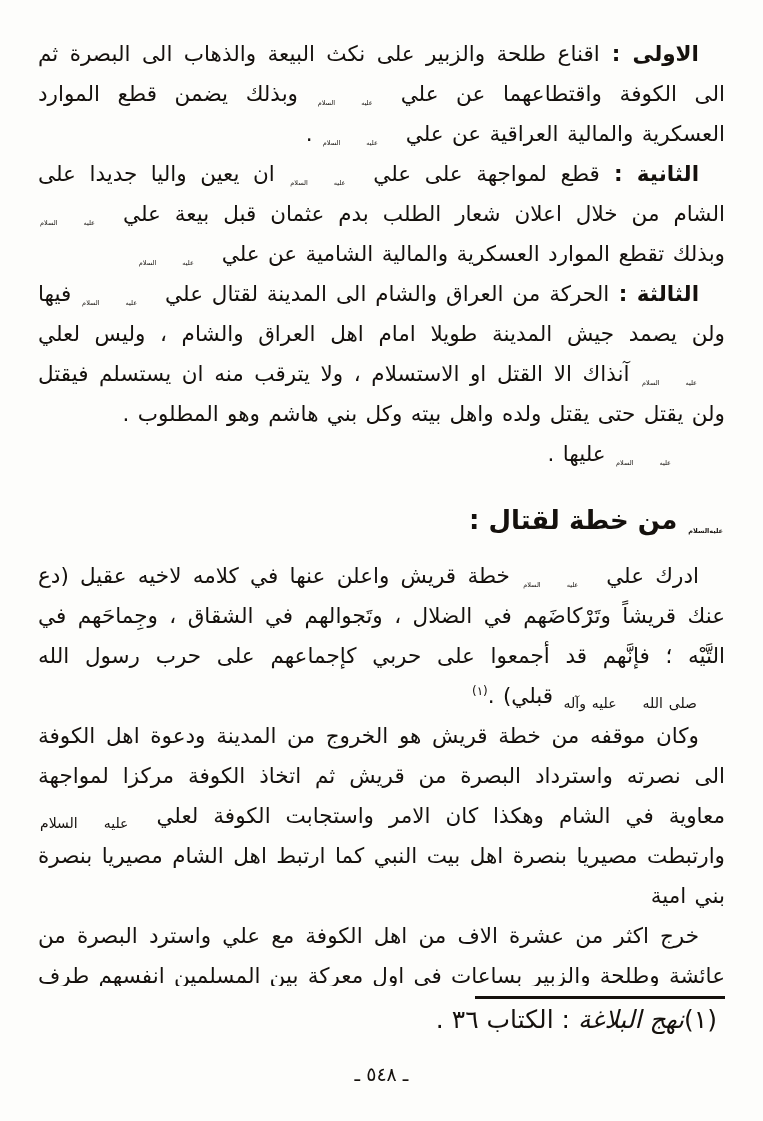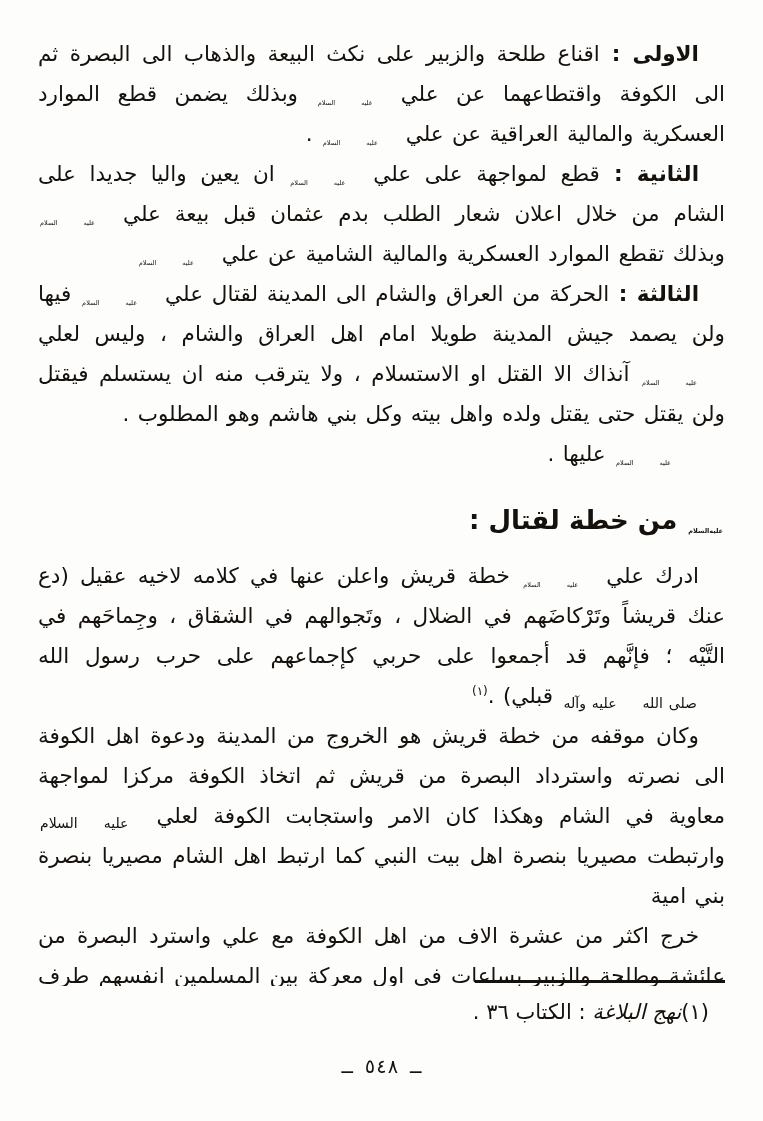--- a/index.html
+++ b/index.html
@@ -72,36 +72,35 @@
     left: 38px;
     bottom: 80px;
     text-align: right;
   }
   .footnote-separator {
     width: 250px;
     border-top: 3px solid #15110d;
     margin-bottom: 8px;
   }
   .footnote-text {
-    margin: 16px;
-    font-size: 21px;
+    margin: 8px;
+    font-size: 25px;
     line-height: 26px;
   }
   .footnote-source {
     font-style: italic;
   }
   .page-number {
     position: absolute;
-    bottom: 42px;
+    bottom: 36px;
     left: 0;
     right: 0;
     text-align: center;
     font-size: 19px;
     letter-spacing: 2px;
-    font-family: Liberation Mono, monospace;
   }
 </style>
 </head>
 <body>
 
 <div class="page">
 
   <div class="flow">
       <p class="para"><span class="lead">الاولى : </span><span>اقناع طلحة والزبير على نكث البيعة والذهاب الى البصرة ثم الى الكوفة واقتطاعهما عن علي</span><span class="hon">
           <span>عليه</span>

